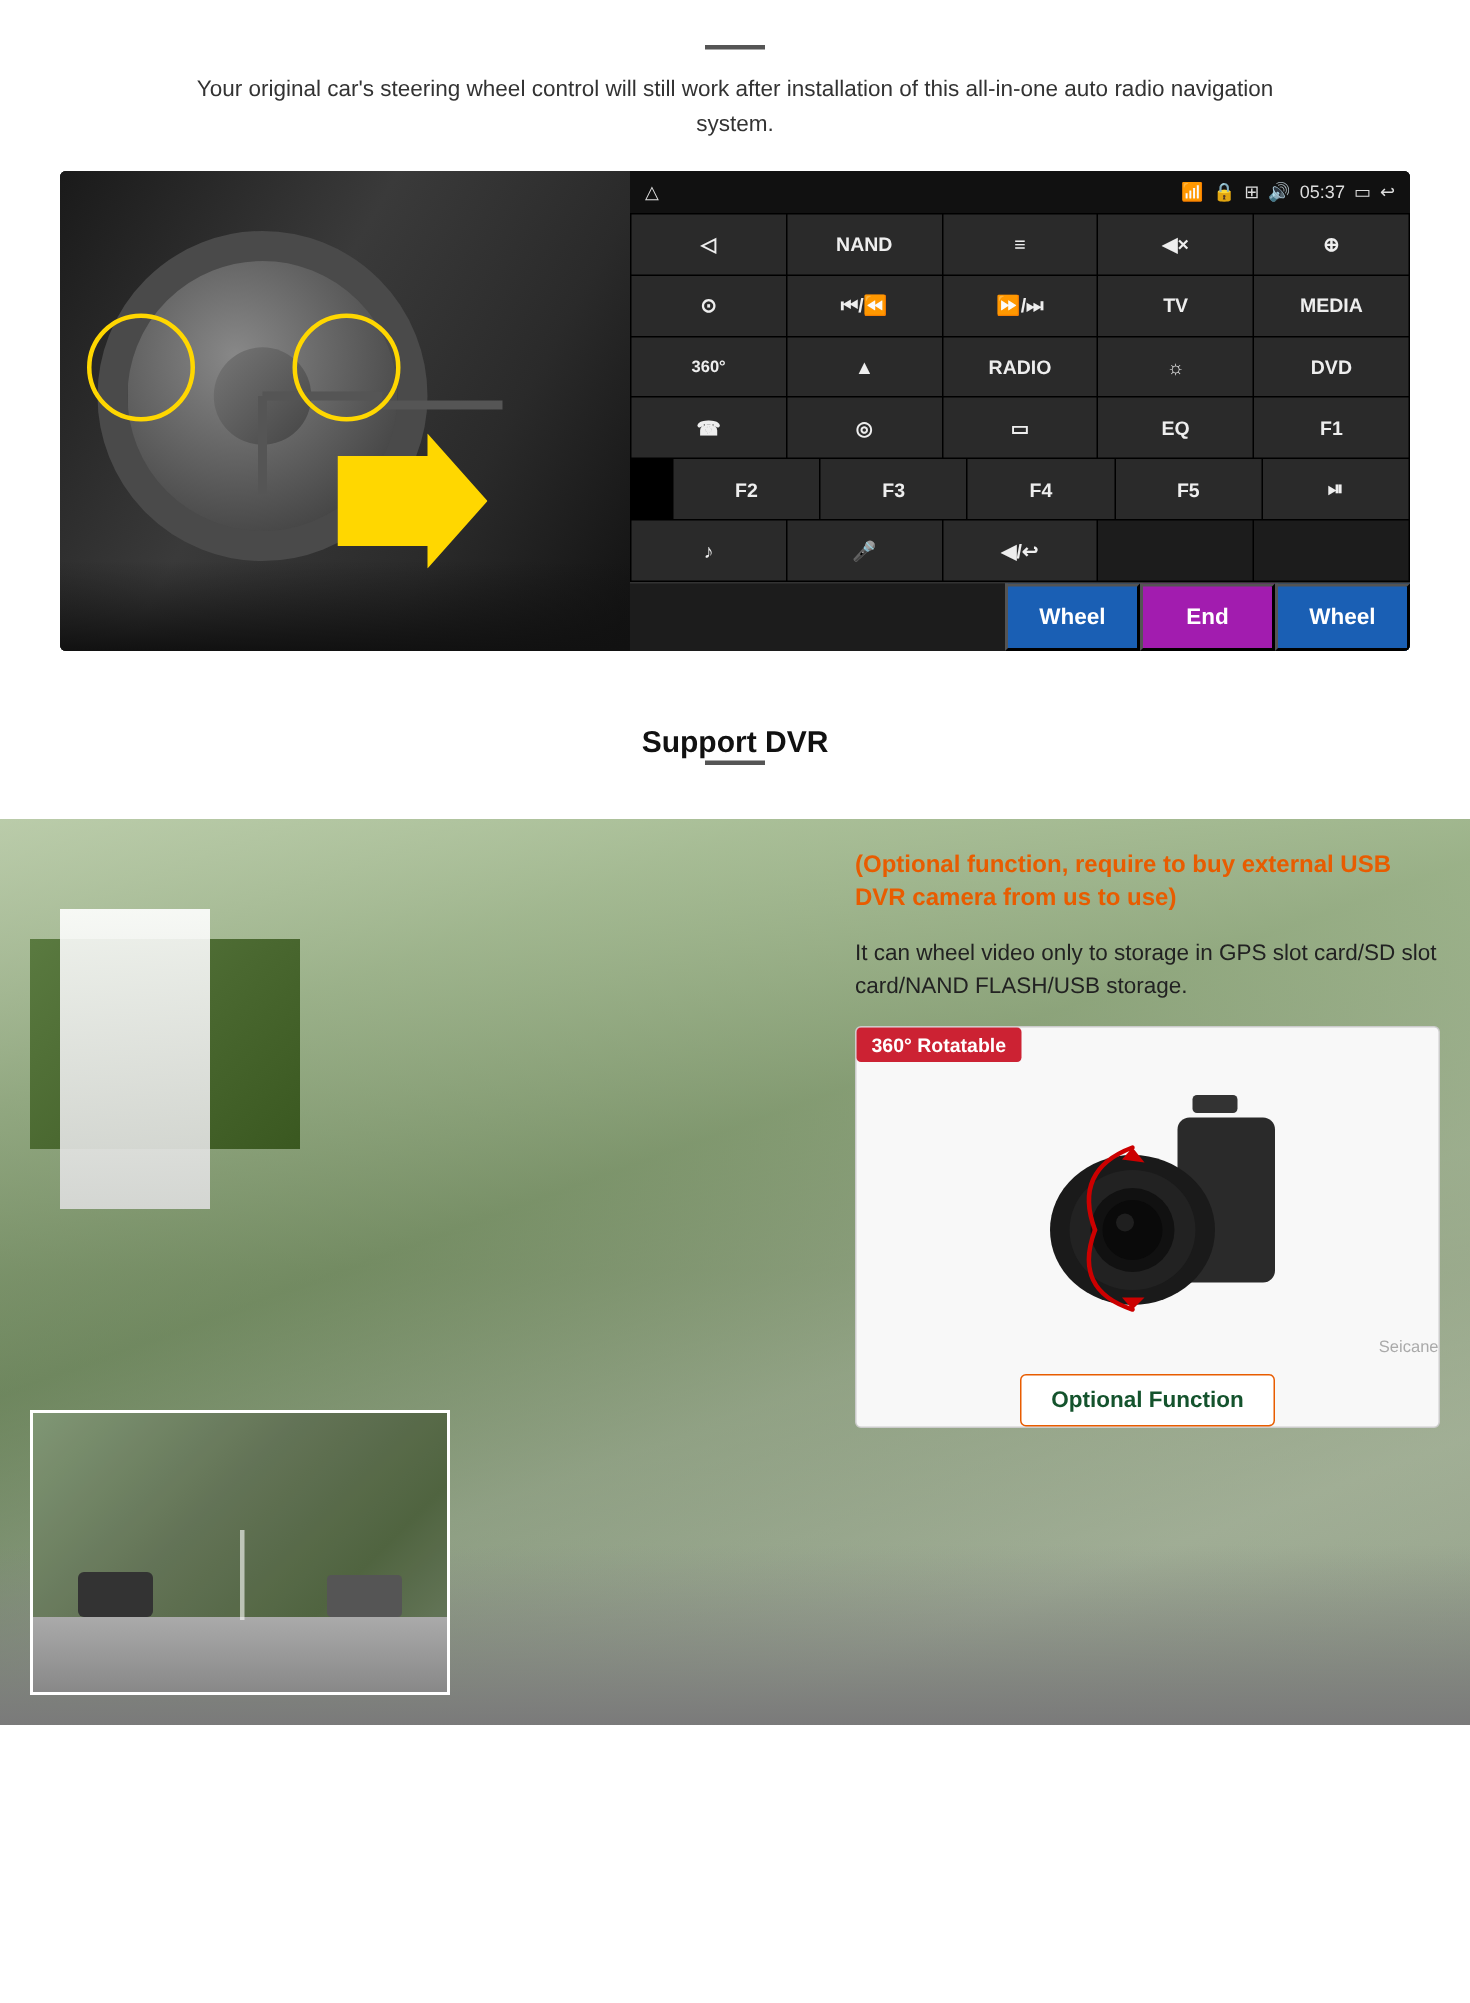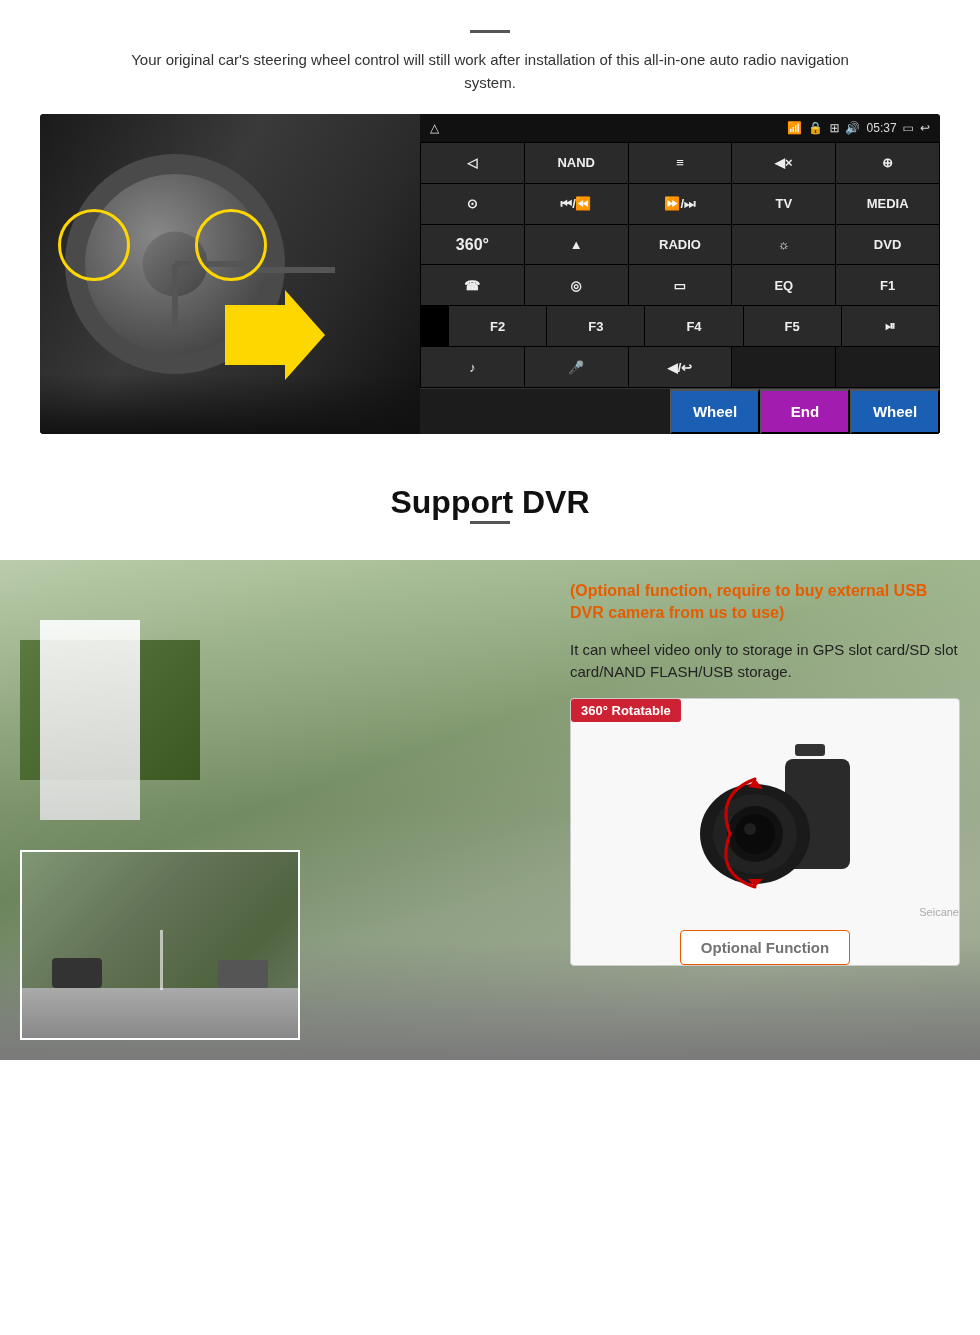--- a/index.html
+++ b/index.html
@@ -117,29 +117,29 @@
     .section-dvr {
       margin-top: 0;
       position: relative;
     }
     .dvr-title-area {
       text-align: center;
       padding: 30px 40px 20px;
       background: #fff;
     }
     .dvr-title-area h2 {
-      font-size: 32px;
+      font-size: 20px;
       font-weight: 900;
       color: #111;
     }
 
     
     .dvr-bg {
       width: 100%;
-      height: 500px;
+      height: 604px;
       background: linear-gradient(160deg, #c8d4c0 0%, #8fa882 20%, #6e8a60 40%, #b0bea8 60%, #d0d8c8 80%, #c0c8b8 100%);
       position: relative;
       overflow: hidden;
     }
 
     
     .dvr-bg-overlay {
       position: absolute;
       inset: 0;
       background:
@@ -208,21 +208,21 @@
       display: flex;
       align-items: center;
       justify-content: center;
     }
 
     
     .optional-fn-badge {
       border: 1.5px solid #e85c00;
       border-radius: 4px;
       padding: 8px 20px;
-      color: #737373;
+      color: #14532d;
       font-size: 15px;
       font-weight: bold;
       text-align: center;
       background: #fff;
       cursor: default;
     }
 
     
     .badge-360 {
       background: #cc2233;
@@ -296,21 +296,21 @@
 
         <div style="display:grid;grid-template-columns:repeat(5,1fr);gap:1px;">
           <button class="ui-btn">⊙</button>
           <button class="ui-btn">⏮/⏪</button>
           <button class="ui-btn">⏩/⏭</button>
           <button class="ui-btn">TV</button>
           <button class="ui-btn">MEDIA</button>
         </div>
 
         <div style="display:grid;grid-template-columns:repeat(5,1fr);gap:1px;">
-          <button class="ui-btn" style="font-size:16px;">360°</button>
+          <button class="ui-btn" style="font-size:11px;">360°</button>
           <button class="ui-btn">▲</button>
           <button class="ui-btn">RADIO</button>
           <button class="ui-btn">☼</button>
           <button class="ui-btn">DVD</button>
         </div>
 
         <div style="display:grid;grid-template-columns:repeat(5,1fr);gap:1px;">
           <button class="ui-btn">☎</button>
           <button class="ui-btn">◎</button>
           <button class="ui-btn">▭</button>

